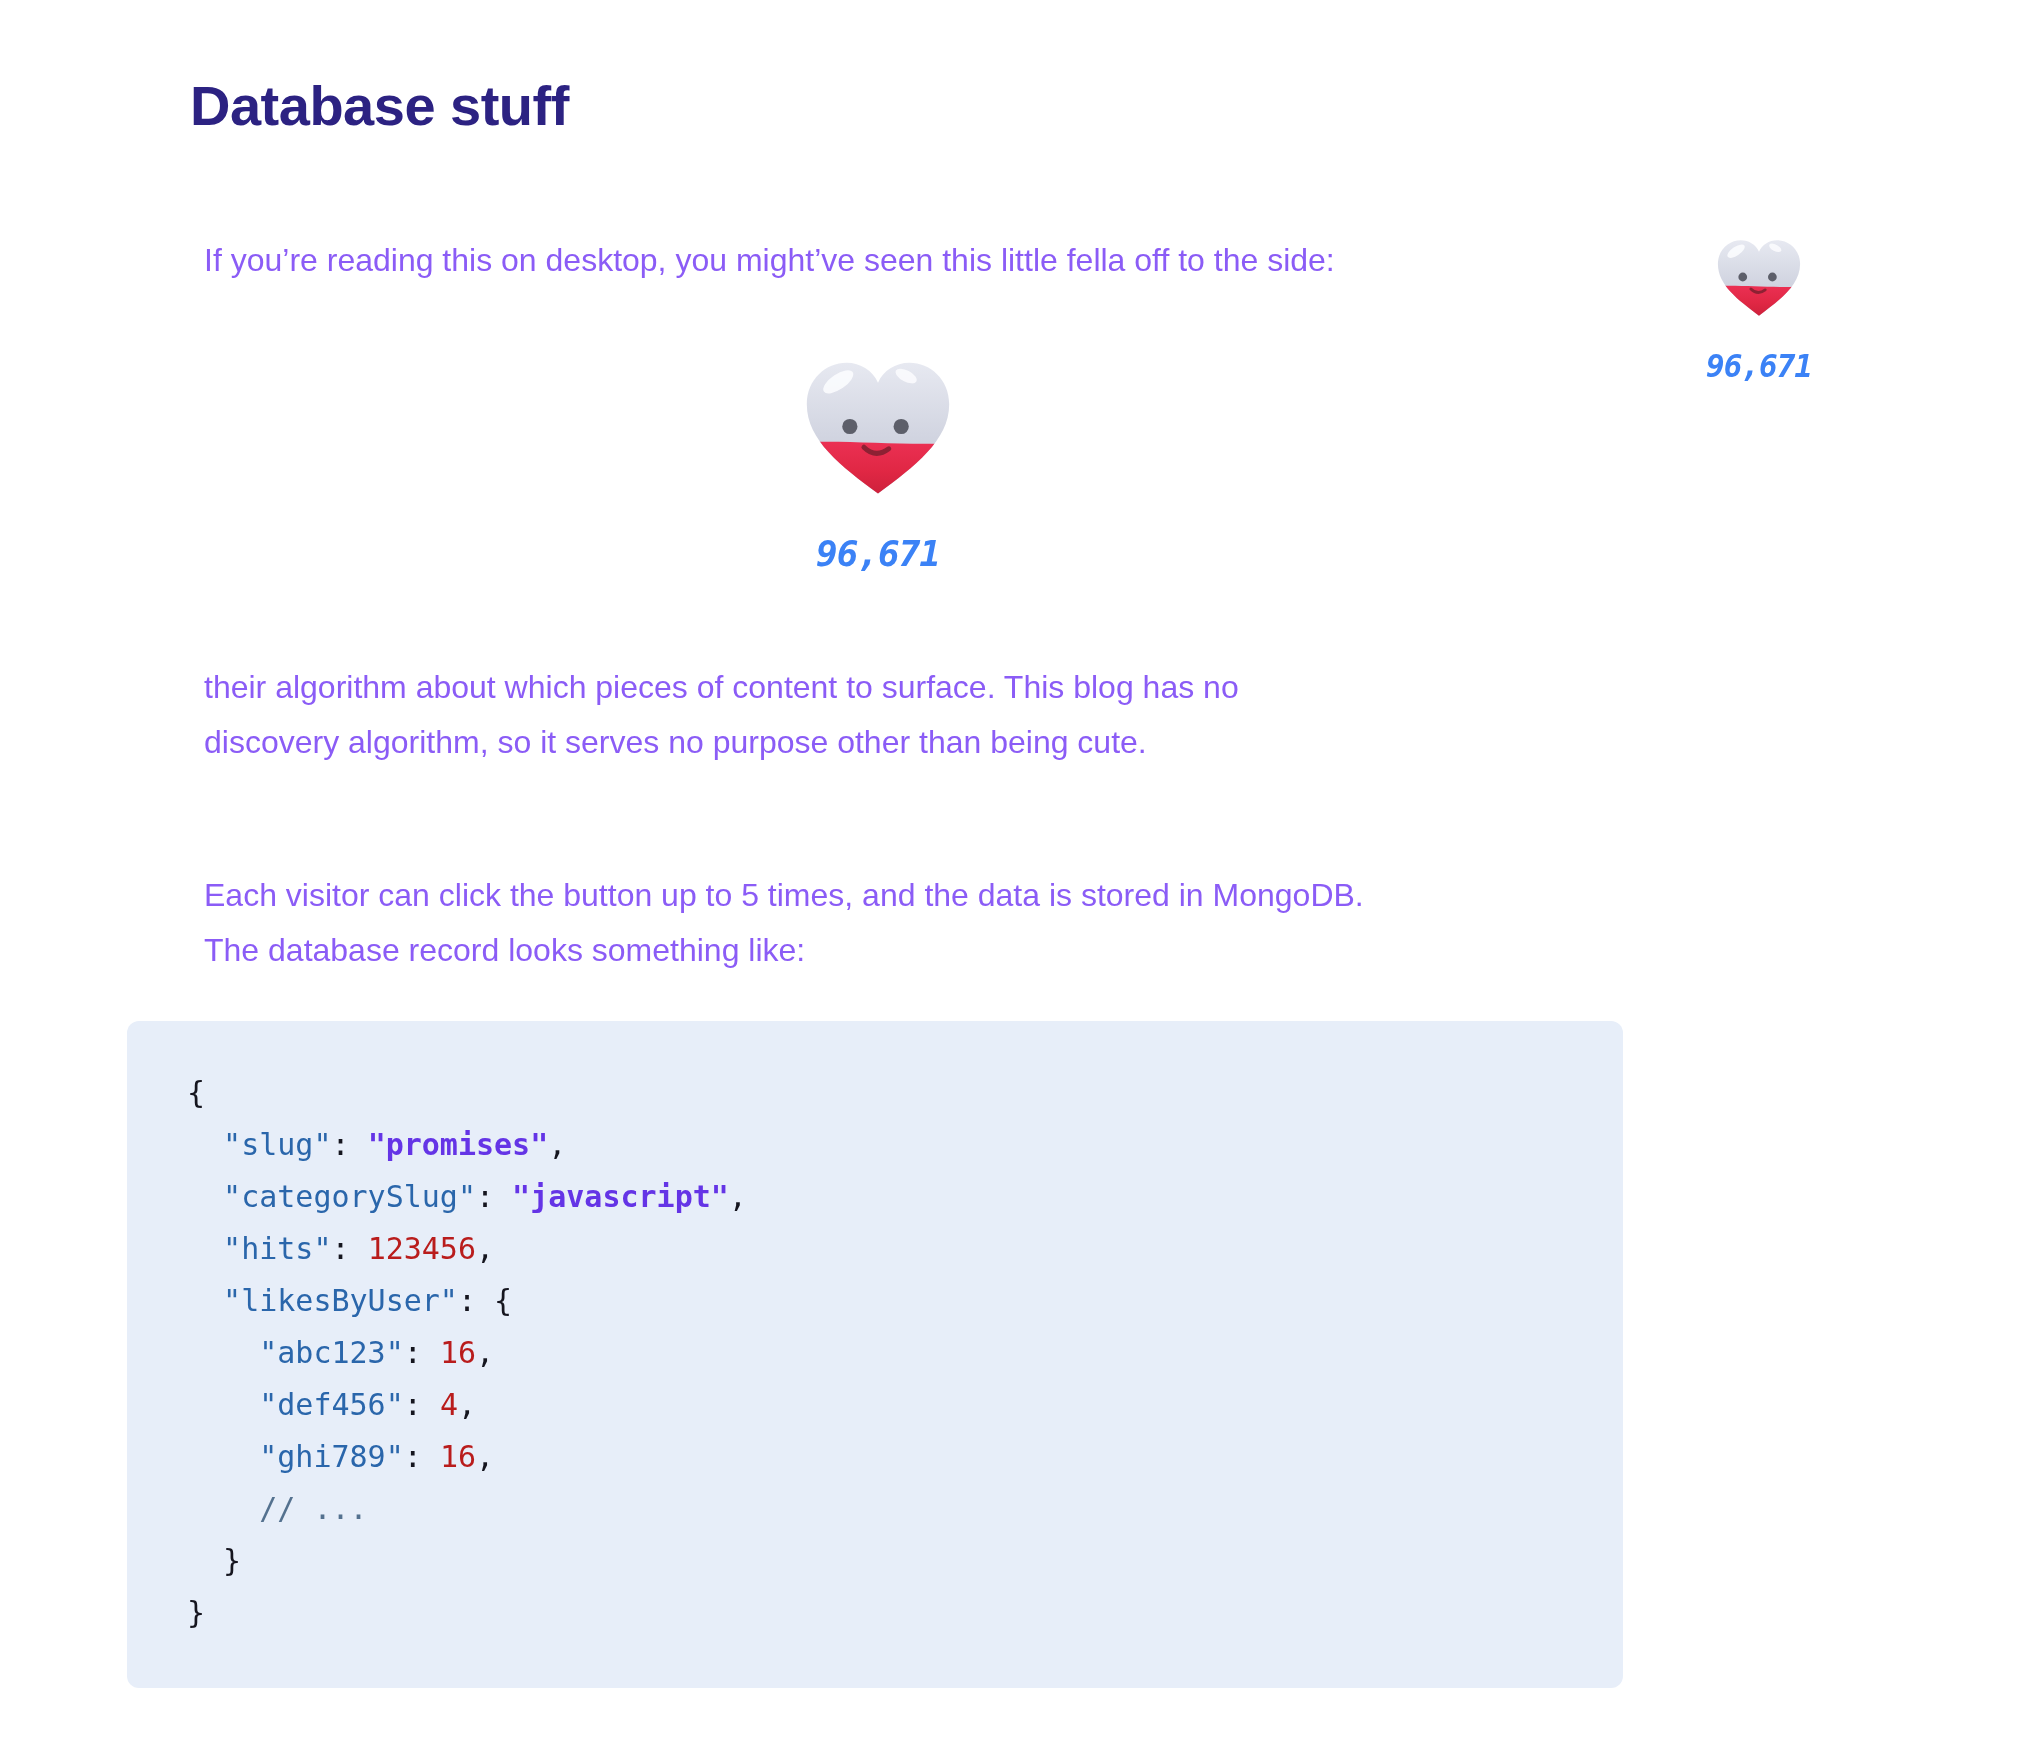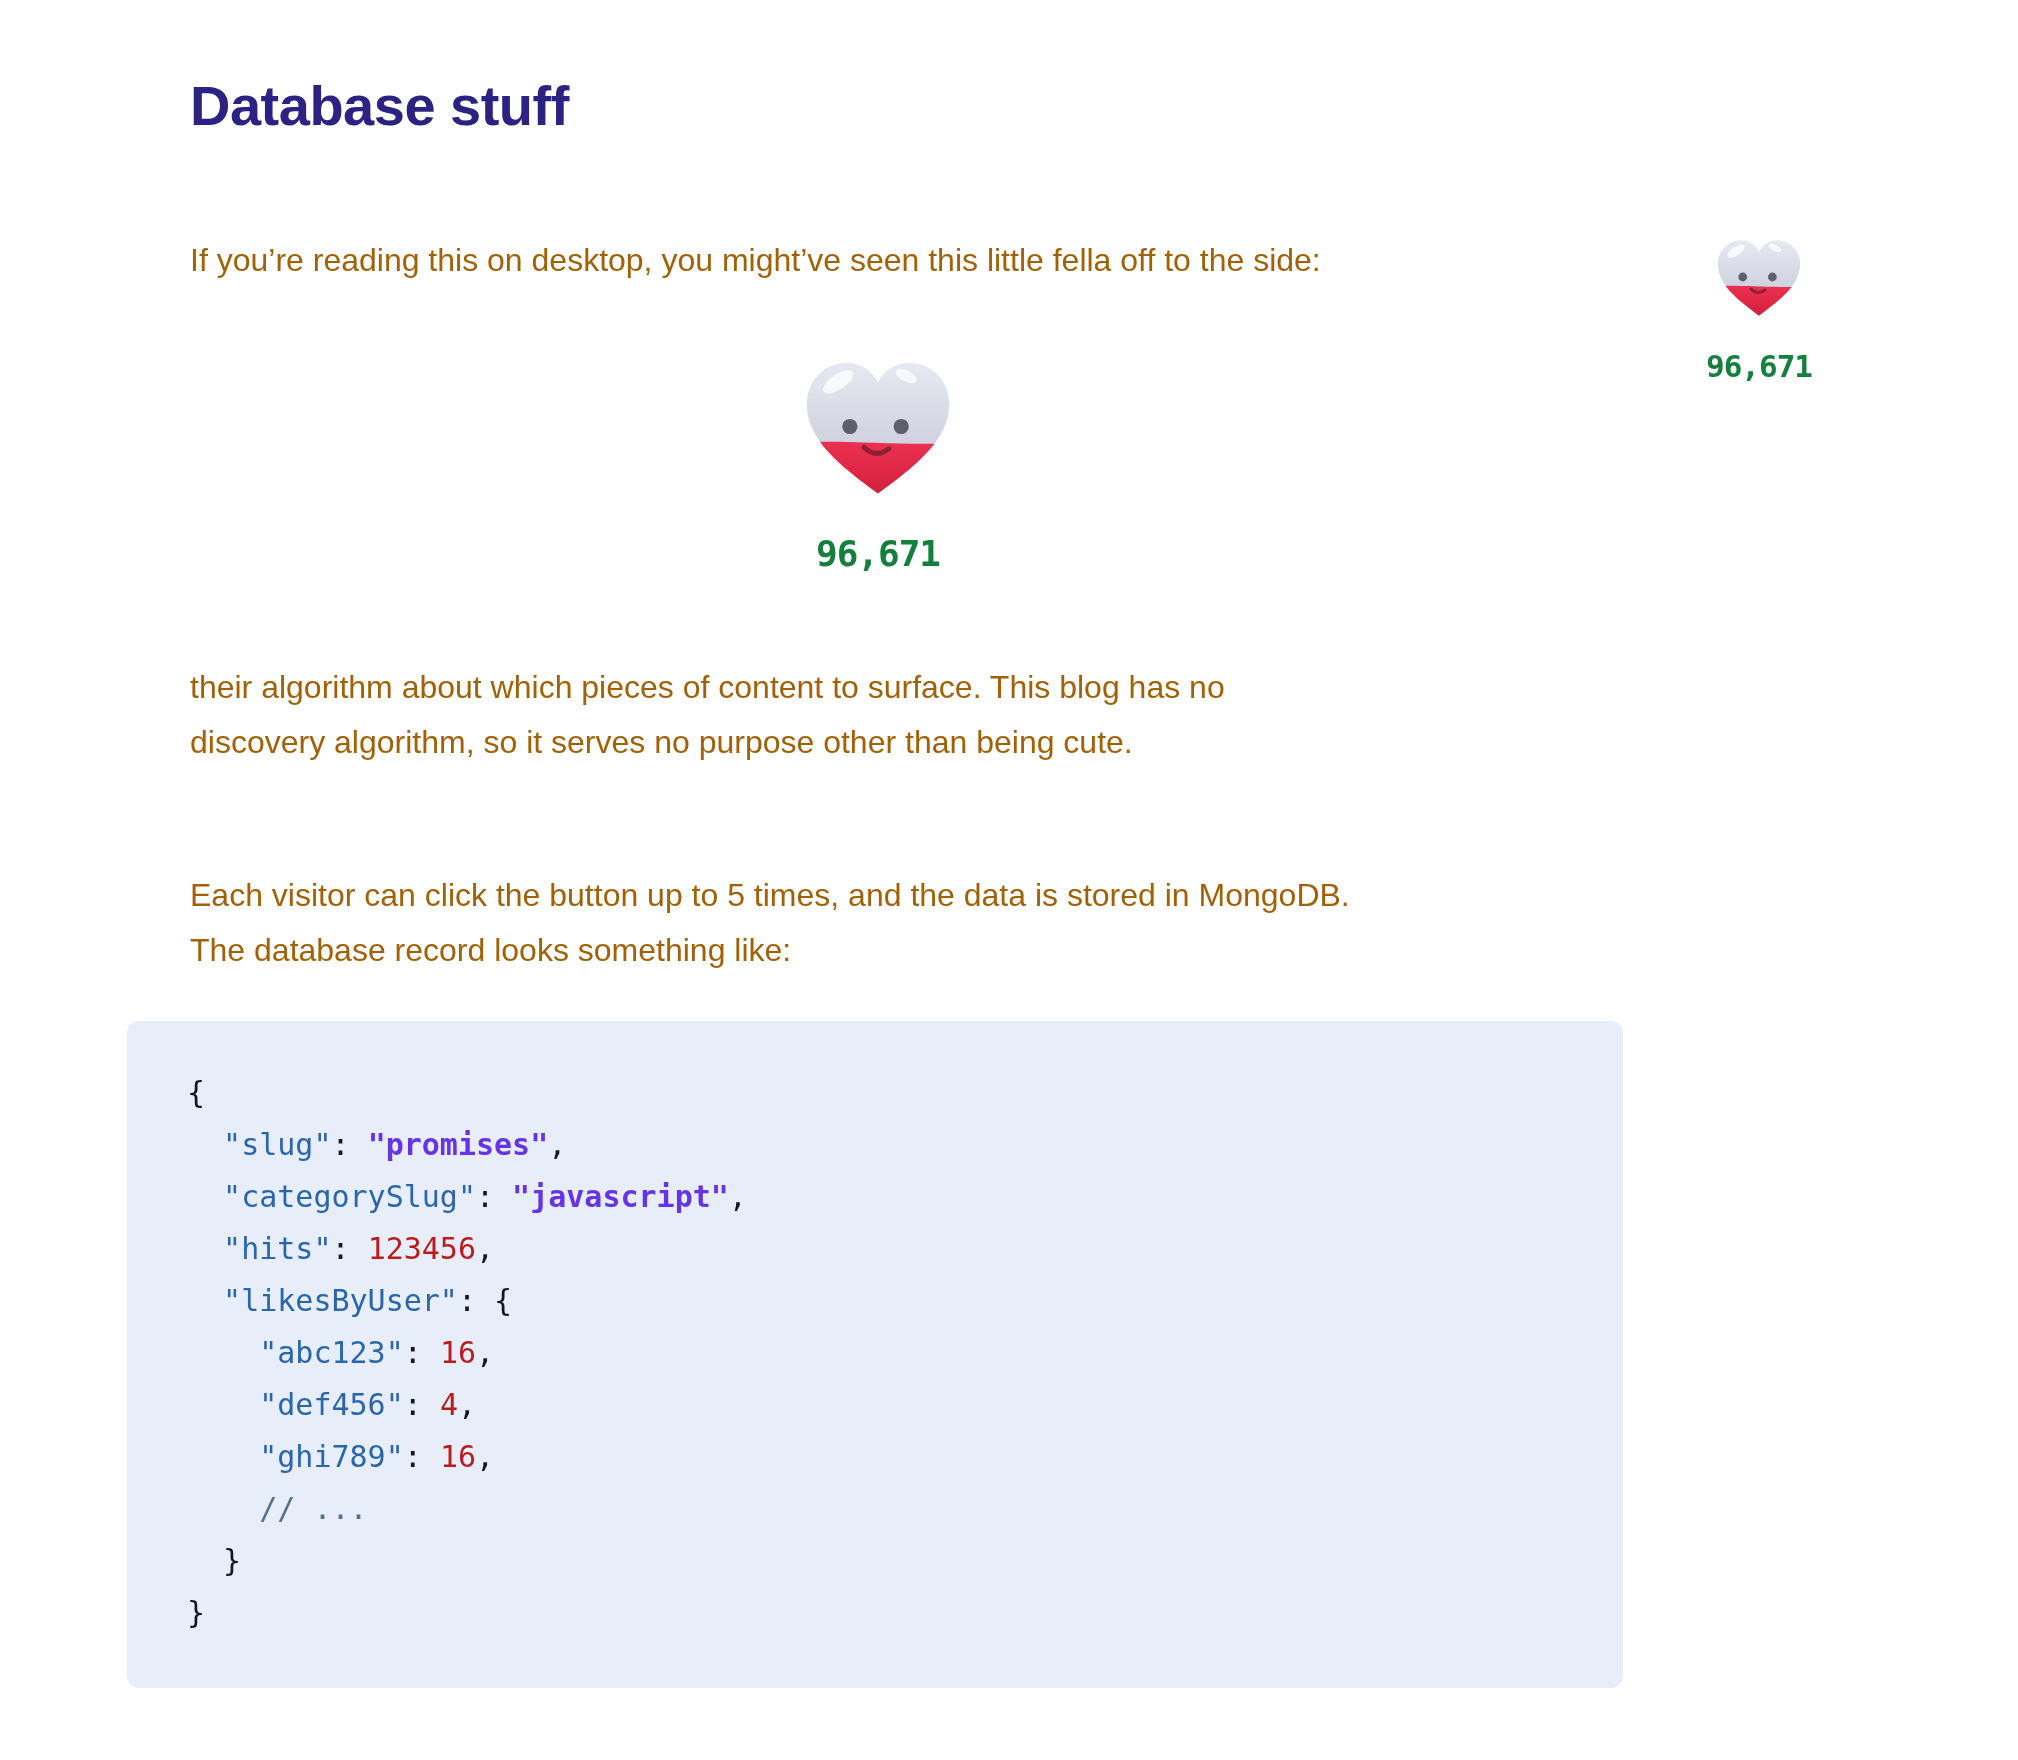--- a/index.html
+++ b/index.html
@@ -18,25 +18,25 @@
     top: 72px;
     margin: 0;
     font-size: 56px;
     line-height: 68px;
     font-weight: 700;
     letter-spacing: -0.5px;
     color: #2c2282;
   }
   .para {
     position: absolute;
-    left: 190px;
+    left: 204px;
     width: 1390px;
     font-size: 32px;
     line-height: 55px;
-    color: #a16207;
+    color: #8b5cf6;
   }
   .para-intro { top: 233px; }
   .para-silly { top: 660px; }
   .para-mongo { top: 868px; }
   .em { font-style: italic; }
 
   .like-widget {
     position: absolute;
     text-align: center;
   }
@@ -46,22 +46,23 @@
     display: inline-block;
     border: none;
     background: transparent;
     padding: 0;
     cursor: pointer;
     line-height: 0;
   }
   .like-count {
     font-family: "DejaVu Sans Mono", monospace;
     font-weight: 700;
-    color: #15803d;
+    color: #3b82f6;
     letter-spacing: -1px;
+    font-style: italic;
   }
   .like-widget-main .like-count { margin-top: 28px; font-size: 36px; }
   .like-widget-side .like-count { margin-top: 24px; font-size: 31px; }
 
   .code-block {
     position: absolute;
     left: 127px;
     top: 1021px;
     width: 1496px;
     height: 667px;

